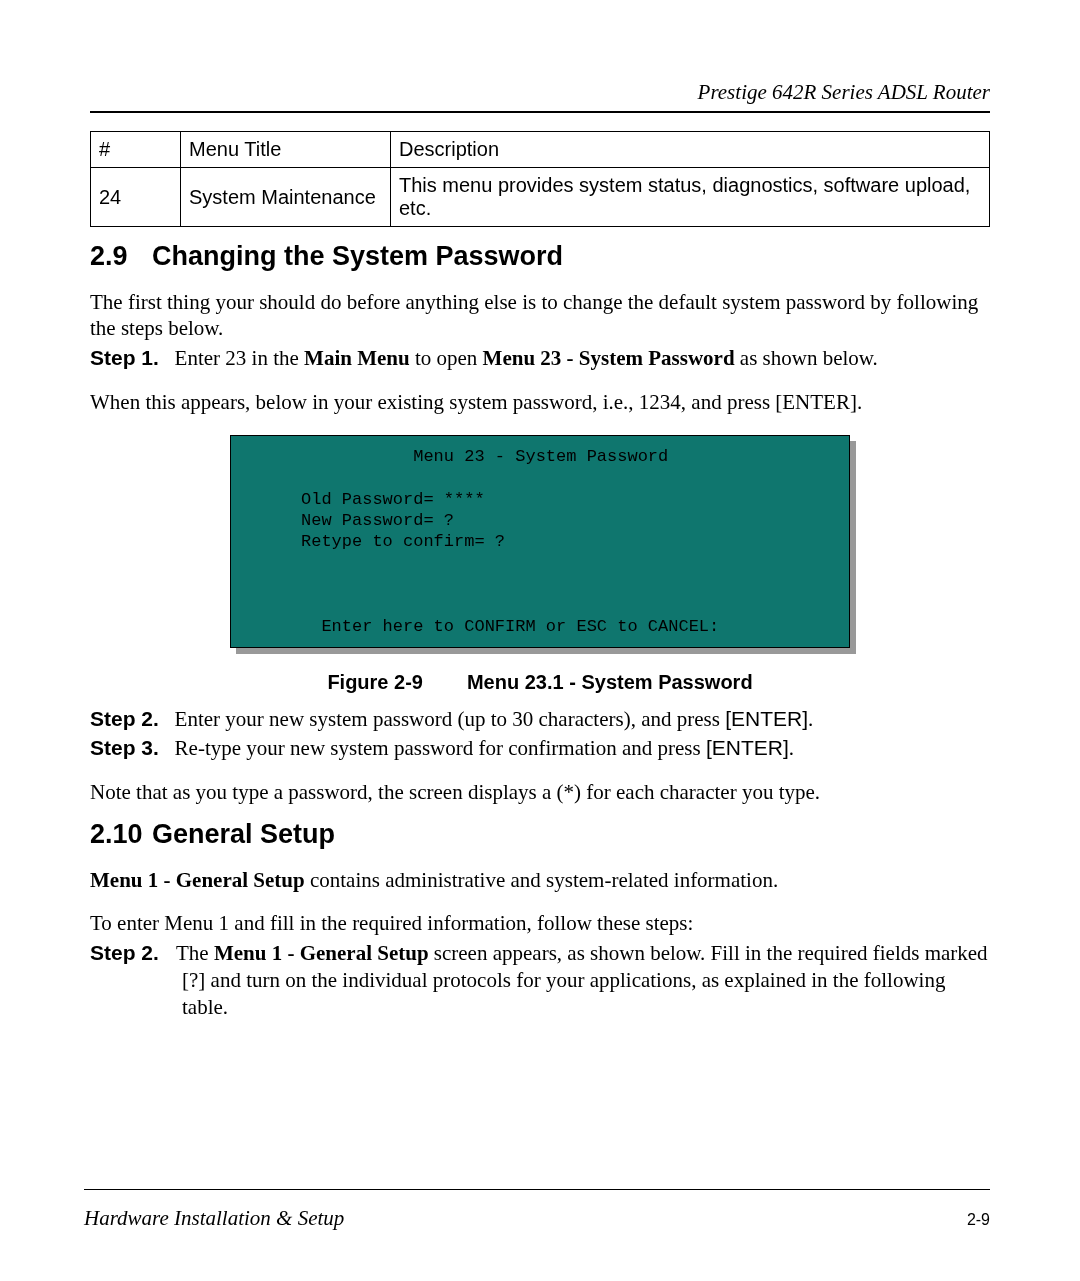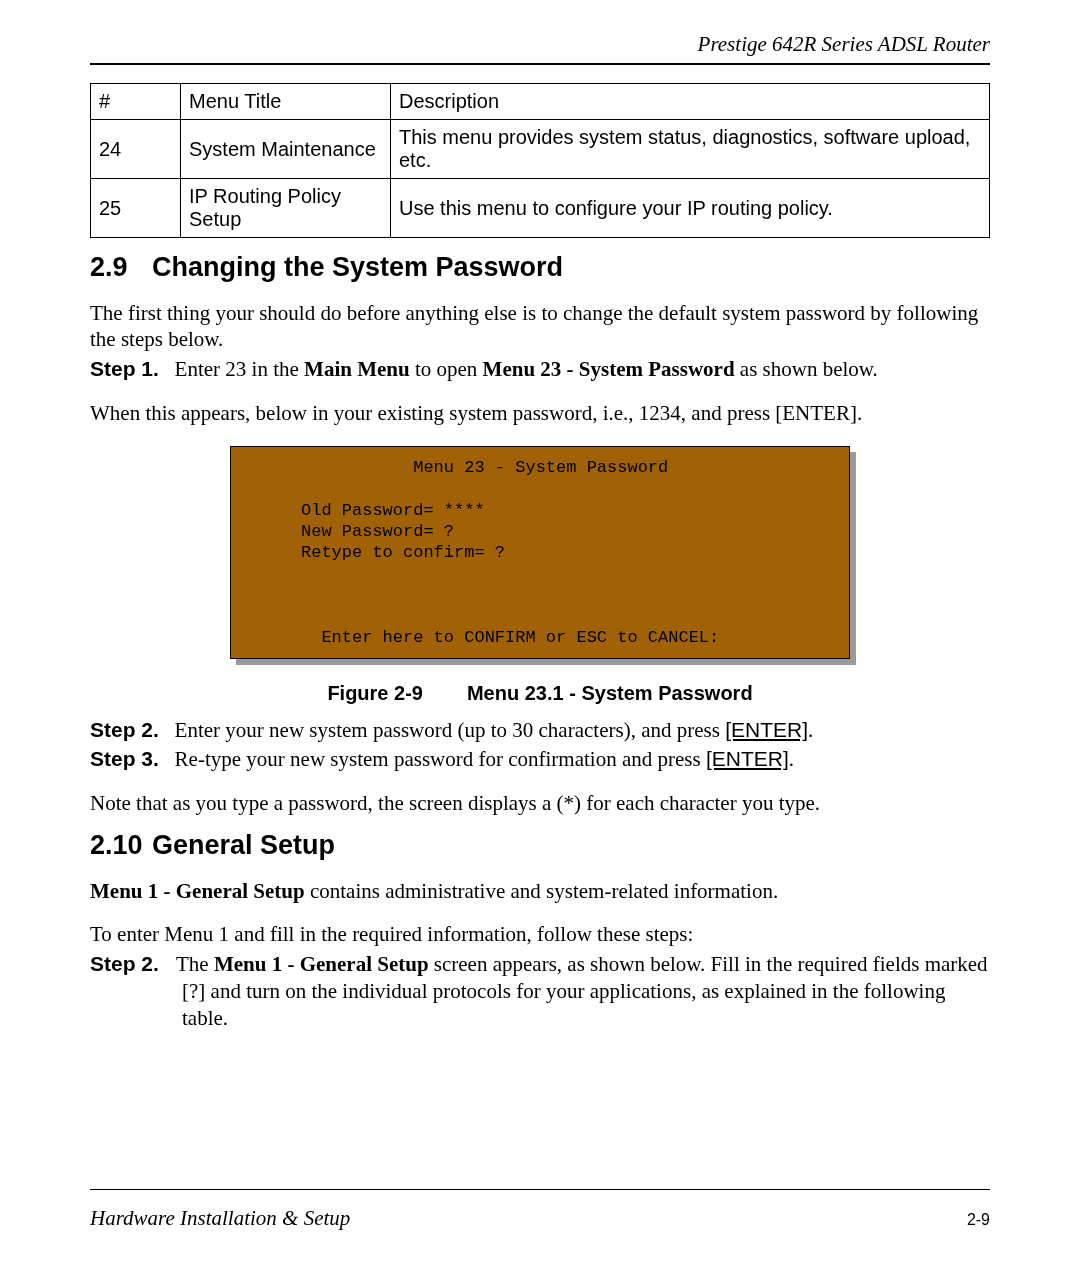--- a/index.html
+++ b/index.html
@@ -6,21 +6,21 @@
     body {
       width: 1080px;
       height: 1281px;
       background: #fff;
       font-family: "Times New Roman", Times, serif;
       font-size: 21px;
       color: #000;
       position: relative;
     }
     .page {
-      padding: 32px 90px 50px 90px;
+      padding: 80px 90px 50px 90px;
     }
     .header-text {
       text-align: right;
       font-style: italic;
       font-size: 21px;
       margin-bottom: 6px;
     }
     .header-rule {
       border-top: 2px solid #000;
       margin-bottom: 18px;
@@ -56,36 +56,36 @@
       line-height: 1.25;
       margin-bottom: 2px;
       margin-top: 17px;
     }
     .step-line { font-size: 21px; line-height: 1.3; }
     .step-label {
       font-family: Arial, Helvetica, sans-serif;
       font-weight: bold;
     }
     .bold { font-weight: bold; }
-    .enter-key { font-family: Arial, Helvetica, sans-serif; text-decoration: underline; }
+    .enter-key { font-family: Arial, Helvetica, sans-serif; }
     .figure-box-wrap {
       margin: 20px auto 8px auto;
       width: 620px;
       position: relative;
     }
     .figure-shadow {
       position: absolute;
       top: 6px; left: 6px;
       width: 100%; height: 100%;
       background: #999;
     }
     .figure-box {
       position: relative;
       border: 1px solid #000;
-      background: #a16207;
+      background: #0f766e;
       padding: 10px 20px 10px 70px;
       font-family: "Courier New", Courier, monospace;
       font-size: 17px;
       line-height: 1.25;
       white-space: pre;
       min-height: 170px;
     }
     .figure-caption {
       text-align: center;
       margin: 22px 0 10px 0;
@@ -99,21 +99,21 @@
     .figure-caption .fig-gap { display: inline-block; width: 44px; }
     .hanging {
       padding-left: 92px;
       text-indent: -92px;
       line-height: 1.3;
     }
     .hanging .step-label { display: inline-block; width: 86px; text-indent: 0; }
     .footer {
       position: absolute;
       bottom: 50px;
-      left: 90px;
+      left: 84px;
       right: 90px;
     }
     .footer-rule {
       border-top: 1.5px solid #000;
       margin-bottom: 16px;
     }
     .footer-row {
       display: flex;
       justify-content: space-between;
       align-items: baseline;
@@ -137,25 +137,20 @@
         <tr>
       <th class="col-num">#</th>
       <th class="col-title">Menu Title</th>
       <th>Description</th>
     </tr>
     <tr>
       <td>24</td>
       <td>System Maintenance</td>
       <td>This menu provides system status, diagnostics, software upload, etc.</td>
     </tr>
-    <tr>
-      <td>25</td>
-      <td>IP Routing Policy Setup</td>
-      <td>Use this menu to configure your IP routing policy.</td>
-    </tr>
   </tbody>
     </table>
 
   <h2 class="sec-heading">
     <span class="sec-num">2.9</span><span>Changing the System Password</span>
   </h2>
 
   <p class="para">The first thing your should do before anything else is to change the default system password by following the steps below.</p>
 
   <p class="step-line">

